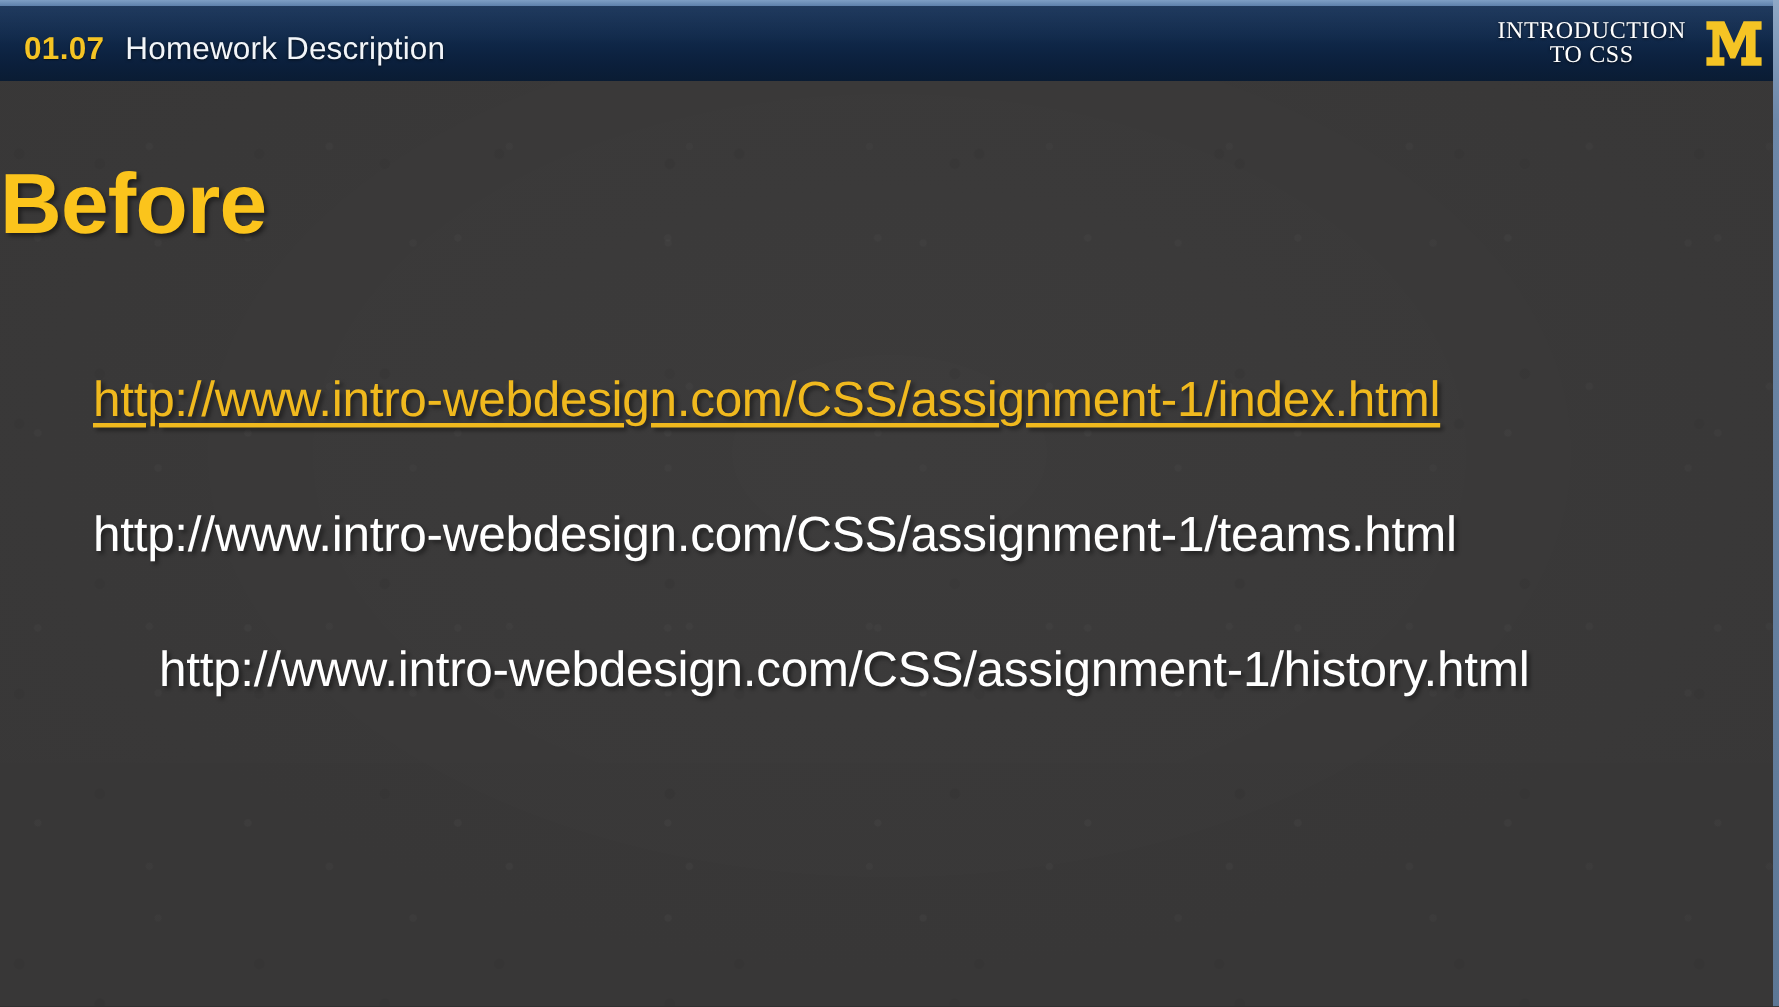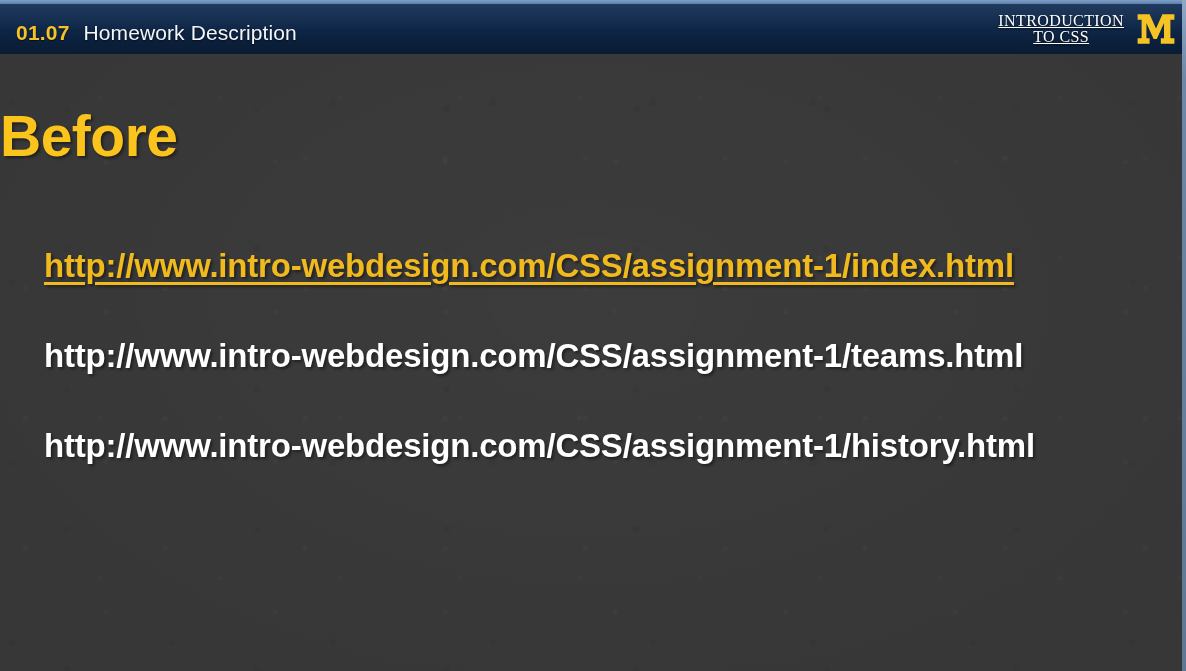--- a/index.html
+++ b/index.html
@@ -98,21 +98,20 @@
   }
   #course-name {
     font-family: "Liberation Serif", serif;
     color: #ffffff;
     font-size: 16px;
     line-height: 1.02;
     text-align: center;
     letter-spacing: .4px;
     text-shadow: 0 1px 2px rgba(0,0,0,.65);
     white-space: nowrap;
-    text-decoration: underline;
   }
   #course-name .line2 { display: block; }
   #um-logo {
     width: 40px;
     height: 36px;
     display: block;
   }
 
   
   #slide-title {
@@ -128,40 +127,40 @@
     text-shadow: 2px 2px 3px rgba(0,0,0,.45);
   }
   #url-list {
     position: absolute;
     top: 247px;
     left: 0;
     width: 1186px;
   }
   .url-line {
     display: block;
-    padding-left: 44px;
+    padding-left: 62px;
     font-size: 33px;
-    font-weight: bold;
+    font-weight: normal;
     letter-spacing: -0.2px;
     white-space: nowrap;
     text-shadow: 2px 2px 3px rgba(0,0,0,.45);
   }
   .url-line.link {
     color: #f0b91e;
     text-decoration: underline;
     text-underline-offset: 5px;
     text-decoration-thickness: 3px;
     margin-bottom: 52px;
   }
   .url-line.plain {
     color: #ffffff;
     text-decoration: none;
     margin-bottom: 52px;
   }
-  .url-line.plain:last-child { margin-bottom: 0; }
+  .url-line.plain:last-child { margin-bottom: 0; margin-left: 44px; }
 </style>
 </head>
 <body>
 
 <div id="slide">
 
   <div id="slide-texture"></div>
 
   <div id="header">
     <div id="header-topstripe"></div>

